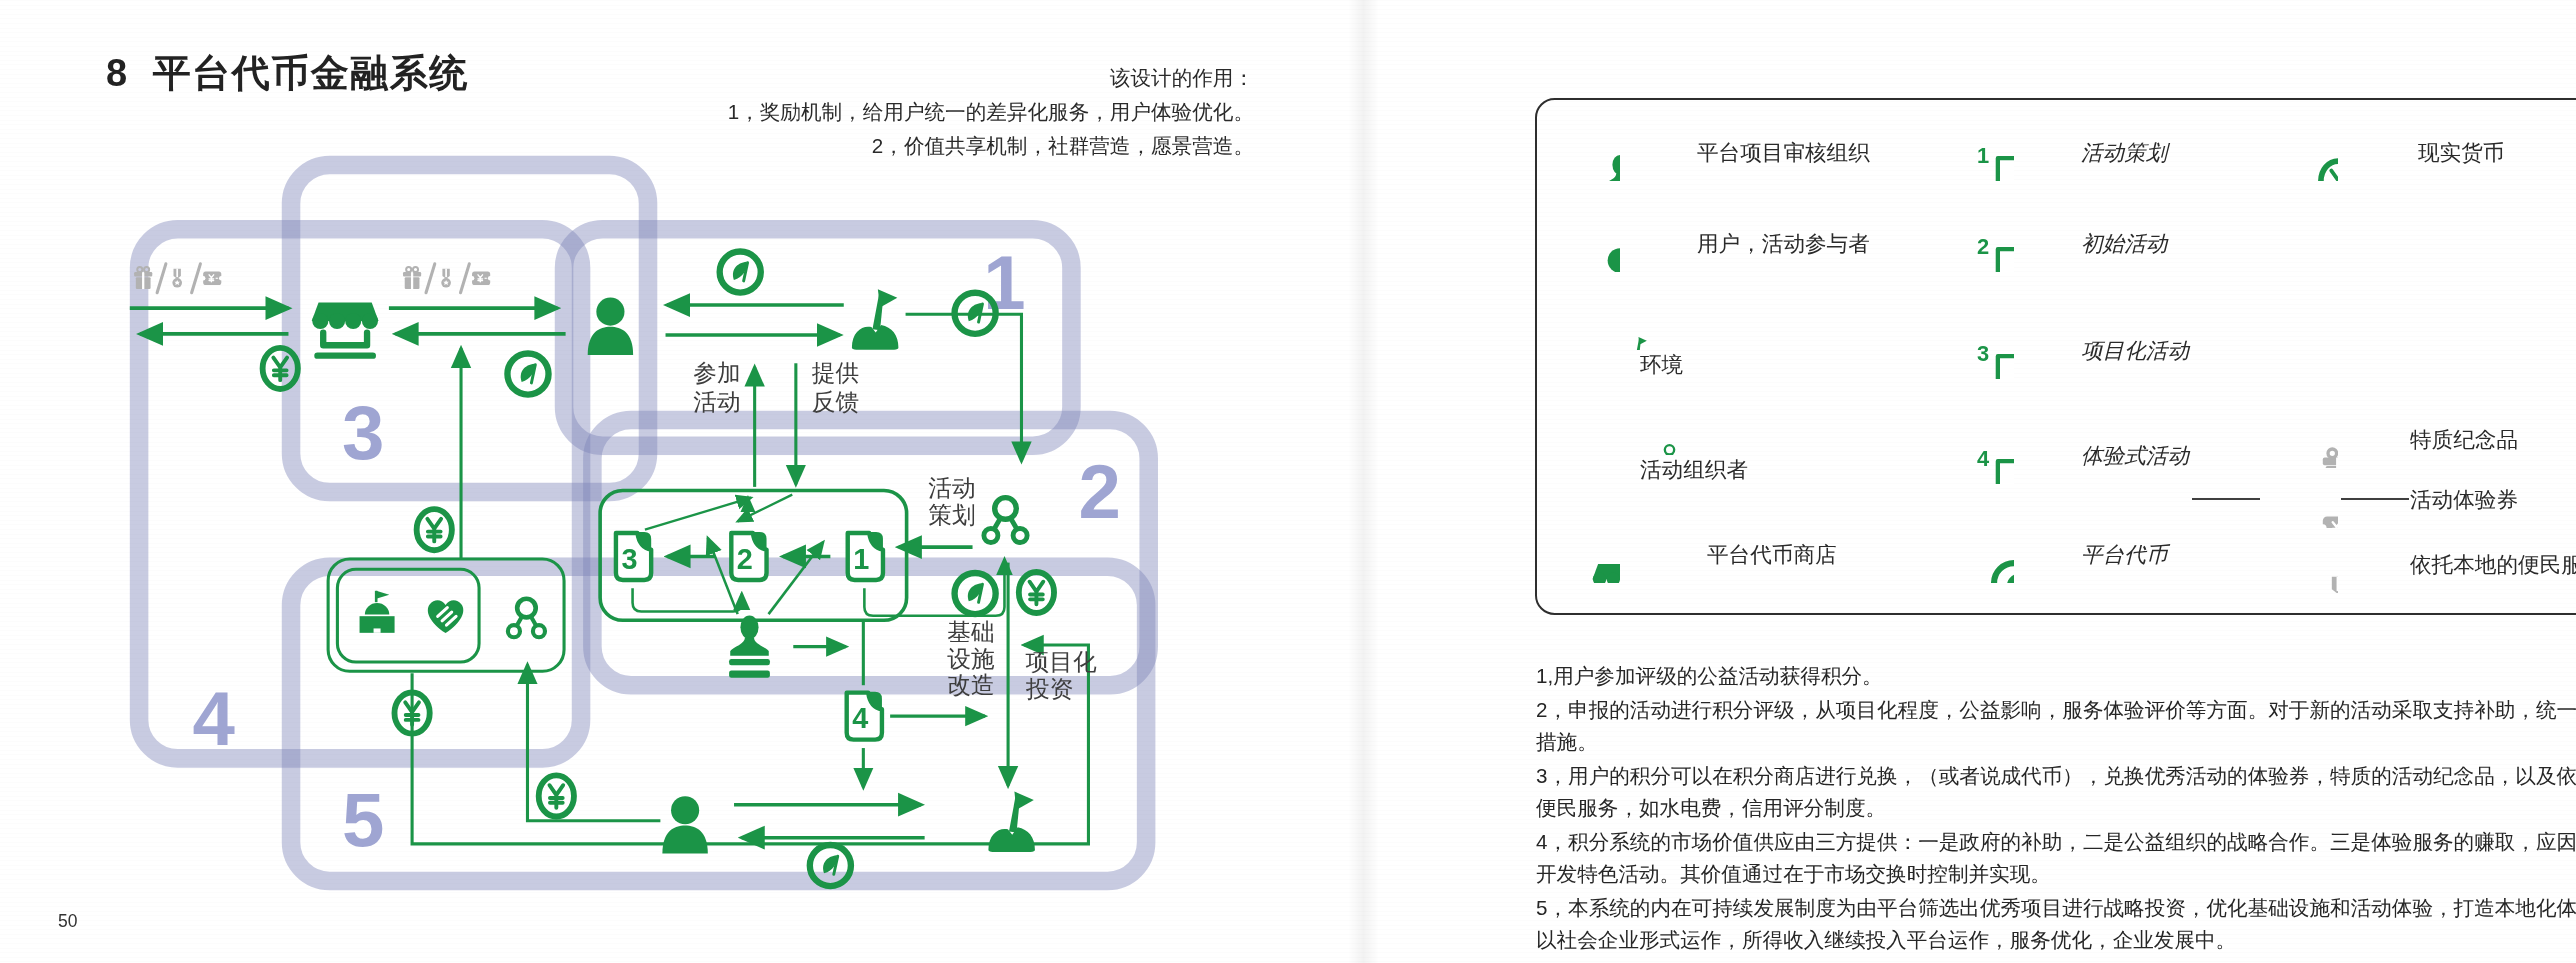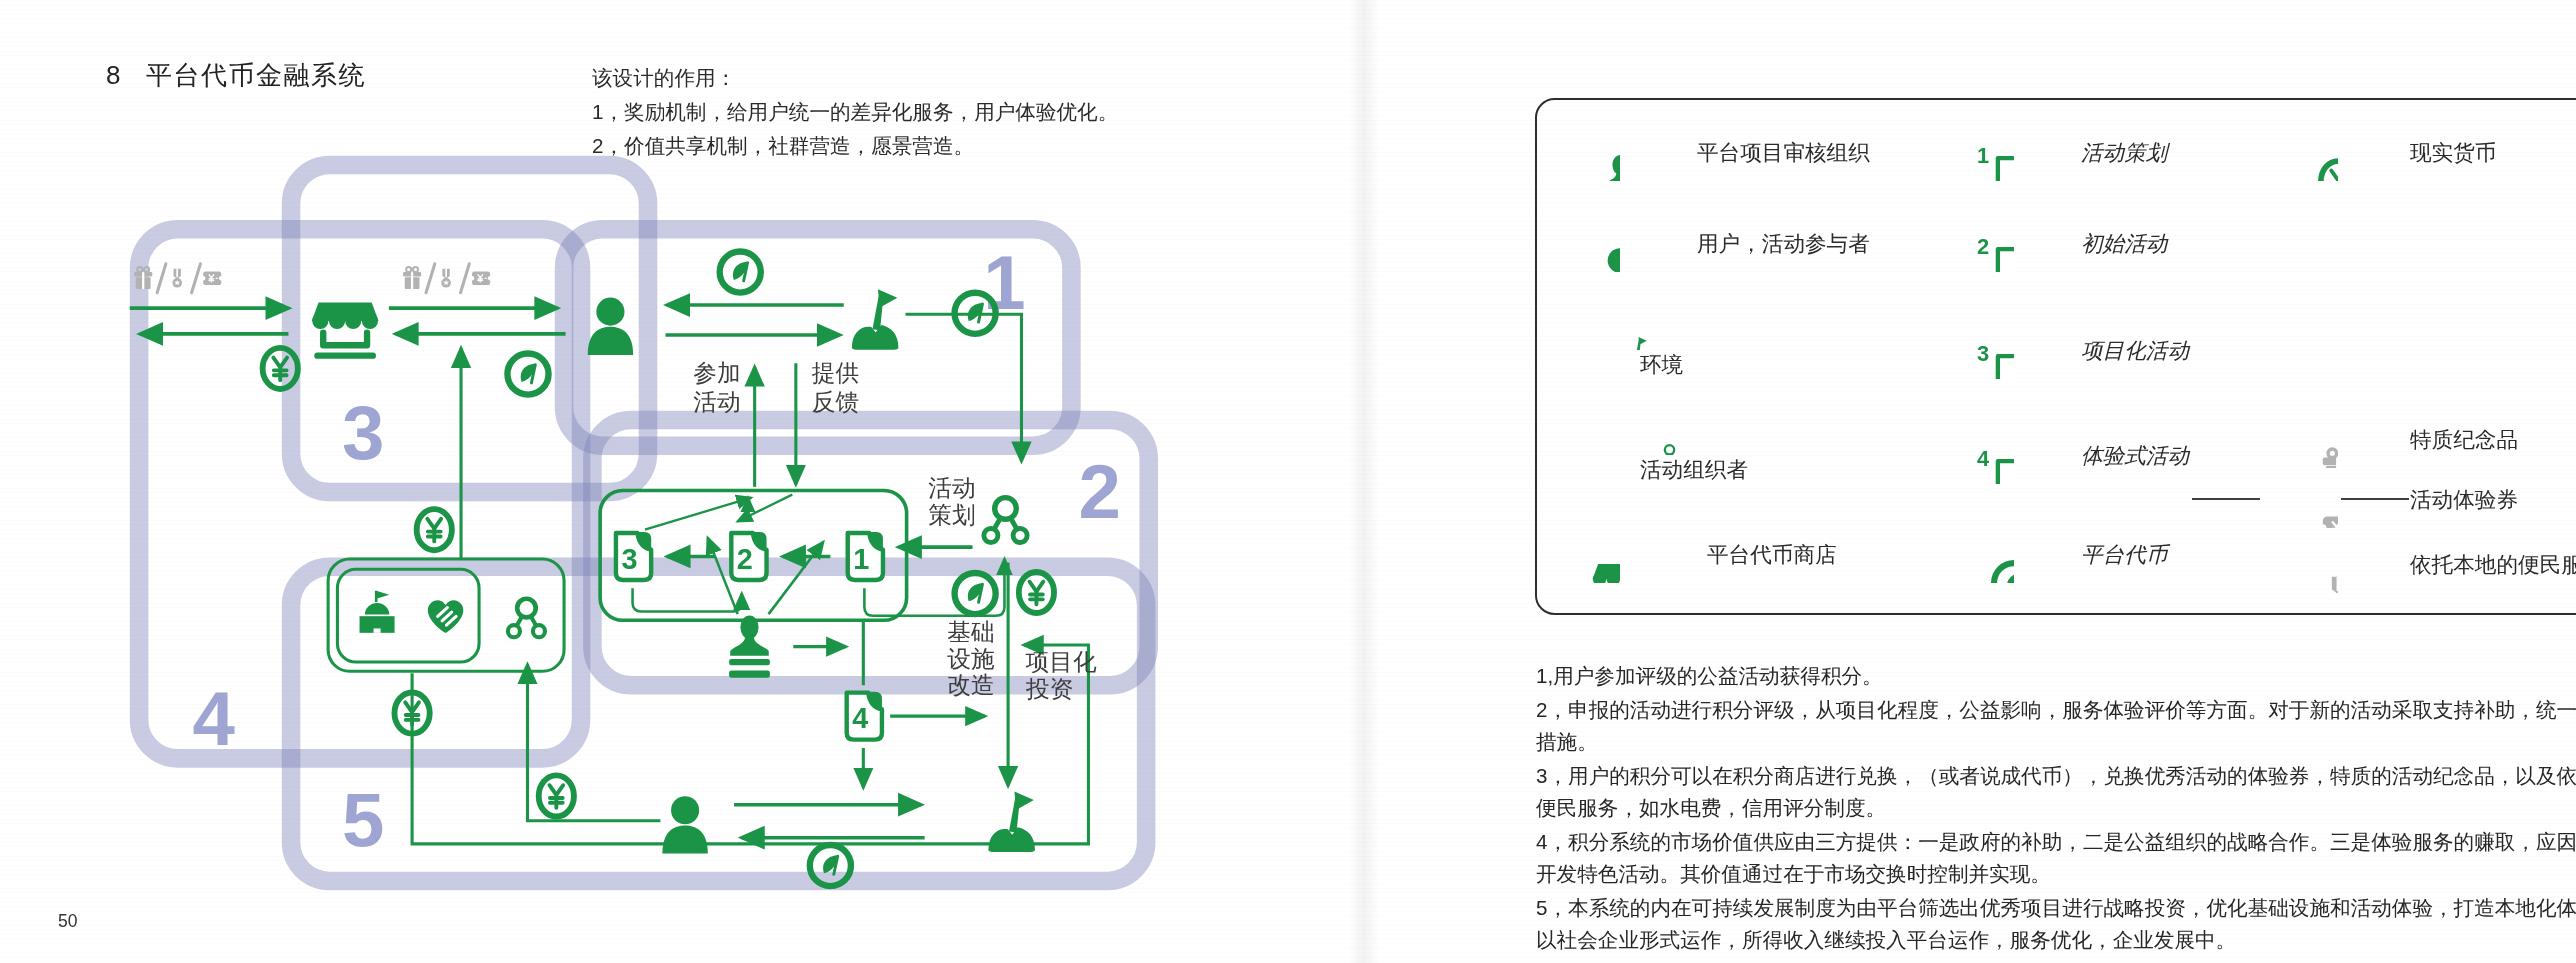--- a/index.html
+++ b/index.html
@@ -3,24 +3,24 @@
 <meta charset="utf-8">
 <style>
   html,body{margin:0;padding:0;background:#e8e8e8;}
   .page{position:relative;width:2726px;height:964px;background:#ffffff;overflow:hidden;
         font-family:"Liberation Sans",sans-serif;color:#2f2f2f;}
   .page::before{content:"";position:absolute;inset:0;
         background:repeating-linear-gradient(to bottom,rgba(0,0,0,0.012) 0 1px,transparent 1px 4.6px);
         pointer-events:none;}
   .fold{position:absolute;top:0;left:1348px;width:31px;height:100%;
         background:linear-gradient(to right,rgba(0,0,0,0) 0%,rgba(0,0,0,0.05) 50%,rgba(0,0,0,0) 100%);}
-  .title{position:absolute;left:106px;top:58px;font-size:26px;font-weight:normal;color:#222;
+  .title{position:absolute;left:106px;top:48px;font-size:38px;font-weight:bold;color:#222;
         letter-spacing:1.5px;white-space:nowrap;}
   .title .no{margin-right:24px;}
-  .purpose{position:absolute;left:592px;top:61px;width:662px;
+  .purpose{position:absolute;left:592px;top:61px;width:662px;text-align:right;
         font-size:20.6px;line-height:34px;color:#2a2a2a;}
   .pageno{position:absolute;font-size:17.5px;color:#333;}
   .pageno.left{left:58px;top:911px;}
   svg.diagram{position:absolute;left:0;top:0;}
   .legend-box{position:absolute;left:1535px;top:98px;width:1126px;height:513px;
         border:2.1px solid #2e2e2e;border-radius:19.6px;}
   .lrow{position:absolute;display:flex;align-items:center;height:57px;}
   .llabel{font-size:21.6px;color:#2a2a2a;white-space:nowrap;}
   .c1 .llabel{margin-left:77px;}
   .c2 .llabel{margin-left:67px;font-style:italic;}
@@ -350,21 +350,21 @@
         </svg>
       <span class="llabel">体验式活动</span>
     </div>
     <div class="lrow c2" style="left:420px;top:426px;">
       <svg width="57" height="57" viewBox="-60 -60 120 120" color="#1b9447">
           <use href="#sym-token"></use>
         </svg>
       <span class="llabel">平台代币</span>
     </div>
 
-    <div class="lrow c3" style="left:744px;top:24px;">
+    <div class="lrow c3" style="left:744px;top:24px;gap:8px;">
       <svg width="57" height="57" viewBox="-60 -60 120 120" color="#1b9447">
           <use href="#sym-yen"></use>
         </svg>
       <span class="llabel">现实货币</span>
     </div>
     <div class="lrow c3" style="left:744px;top:311px;">
       <svg width="57" height="57" viewBox="-60 -60 120 120" color="#b2b2b2">
           <use href="#sym-gift"></use>
         </svg>
       <span class="llabel">特质纪念品</span>

